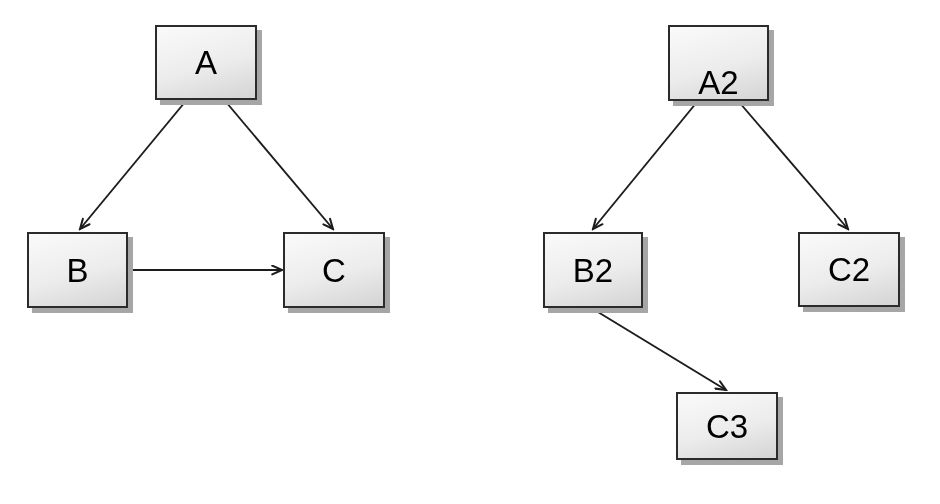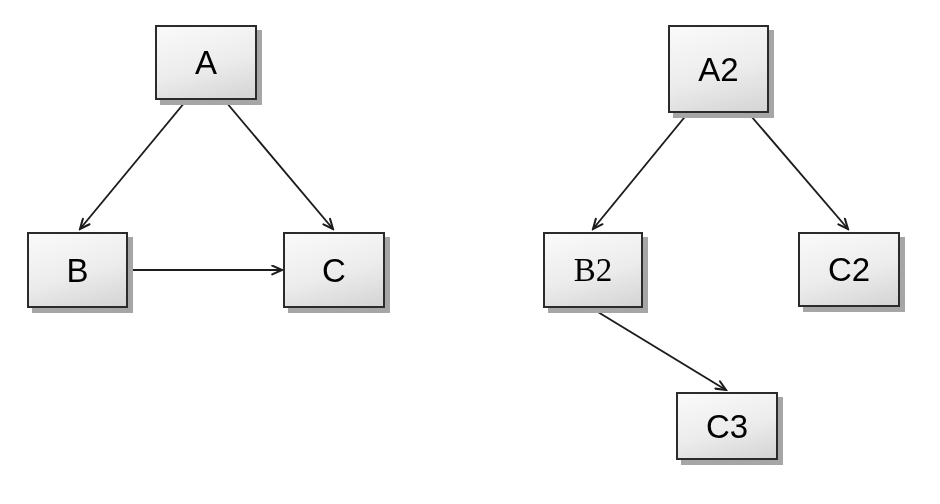--- a/index.html
+++ b/index.html
@@ -68,25 +68,25 @@
   <div class="nodes-layer" id="nodes-layer">
       <div class="node" style="left: 155px; top: 25px; width: 102px; height: 75px; border-color: rgb(43, 43, 43); box-shadow: rgb(166, 166, 166) 5px 5px 0px 0px; background: linear-gradient(165deg, rgb(250, 250, 250) 0%, rgb(236, 236, 236) 55%, rgb(212, 212, 212) 100%);">
         <span class="node-label" style="color: rgb(0, 0, 0);">A</span>
       </div>
       <div class="node" style="left: 27px; top: 232px; width: 101px; height: 76px; border-color: rgb(43, 43, 43); box-shadow: rgb(166, 166, 166) 5px 5px 0px 0px; background: linear-gradient(165deg, rgb(250, 250, 250) 0%, rgb(236, 236, 236) 55%, rgb(212, 212, 212) 100%);">
         <span class="node-label" style="color: rgb(0, 0, 0);">B</span>
       </div>
       <div class="node" style="left: 283px; top: 232px; width: 102px; height: 76px; border-color: rgb(43, 43, 43); box-shadow: rgb(166, 166, 166) 5px 5px 0px 0px; background: linear-gradient(165deg, rgb(250, 250, 250) 0%, rgb(236, 236, 236) 55%, rgb(212, 212, 212) 100%);">
         <span class="node-label" style="color: rgb(0, 0, 0);">C</span>
       </div>
-      <div class="node" style="left: 668px; top: 25px; width: 101px; height: 88px; border-color: rgb(43, 43, 43); box-shadow: rgb(166, 166, 166) 5px 5px 0px 0px; background: linear-gradient(165deg, rgb(250, 250, 250) 0%, rgb(236, 236, 236) 55%, rgb(212, 212, 212) 100%);">
+      <div class="node" style="left: 668px; top: 25px; width: 101px; height: 76px; border-color: rgb(43, 43, 43); box-shadow: rgb(166, 166, 166) 5px 5px 0px 0px; background: linear-gradient(165deg, rgb(250, 250, 250) 0%, rgb(236, 236, 236) 55%, rgb(212, 212, 212) 100%); align-items: flex-end;">
         <span class="node-label" style="color: rgb(0, 0, 0);">A2</span>
       </div>
       <div class="node" style="left: 543px; top: 232px; width: 100px; height: 76px; border-color: rgb(43, 43, 43); box-shadow: rgb(166, 166, 166) 5px 5px 0px 0px; background: linear-gradient(165deg, rgb(250, 250, 250) 0%, rgb(236, 236, 236) 55%, rgb(212, 212, 212) 100%);">
-        <span class="node-label" style="color: rgb(0, 0, 0); font-family: Liberation Serif, serif;">B2</span>
+        <span class="node-label" style="color: rgb(0, 0, 0);">B2</span>
       </div>
       <div class="node" style="left: 798px; top: 232px; width: 102px; height: 75px; border-color: rgb(43, 43, 43); box-shadow: rgb(166, 166, 166) 5px 5px 0px 0px; background: linear-gradient(165deg, rgb(250, 250, 250) 0%, rgb(236, 236, 236) 55%, rgb(212, 212, 212) 100%);">
         <span class="node-label" style="color: rgb(0, 0, 0);">C2</span>
       </div>
       <div class="node" style="left: 676px; top: 392px; width: 102px; height: 68px; border-color: rgb(43, 43, 43); box-shadow: rgb(166, 166, 166) 5px 5px 0px 0px; background: linear-gradient(165deg, rgb(250, 250, 250) 0%, rgb(236, 236, 236) 55%, rgb(212, 212, 212) 100%);">
         <span class="node-label" style="color: rgb(0, 0, 0);">C3</span>
       </div>
     </div>
 </div>
 

